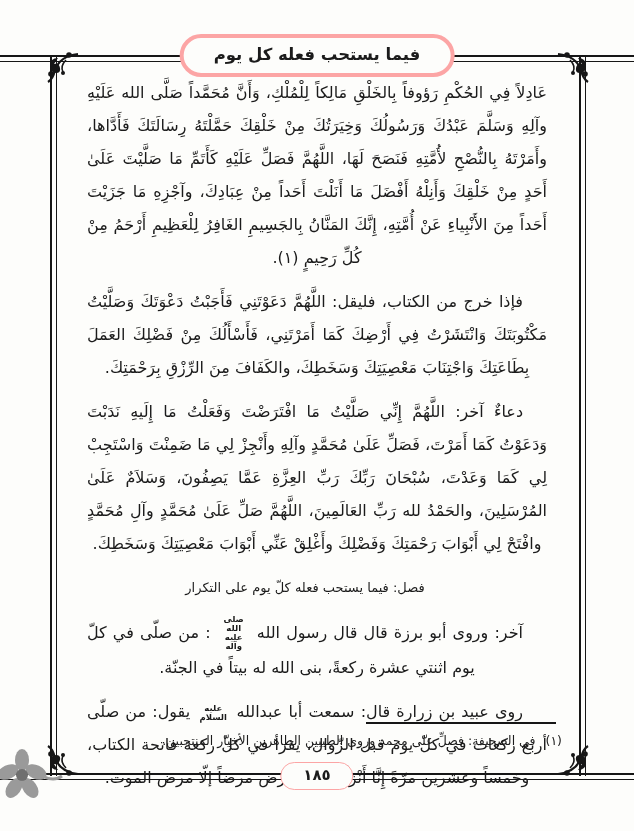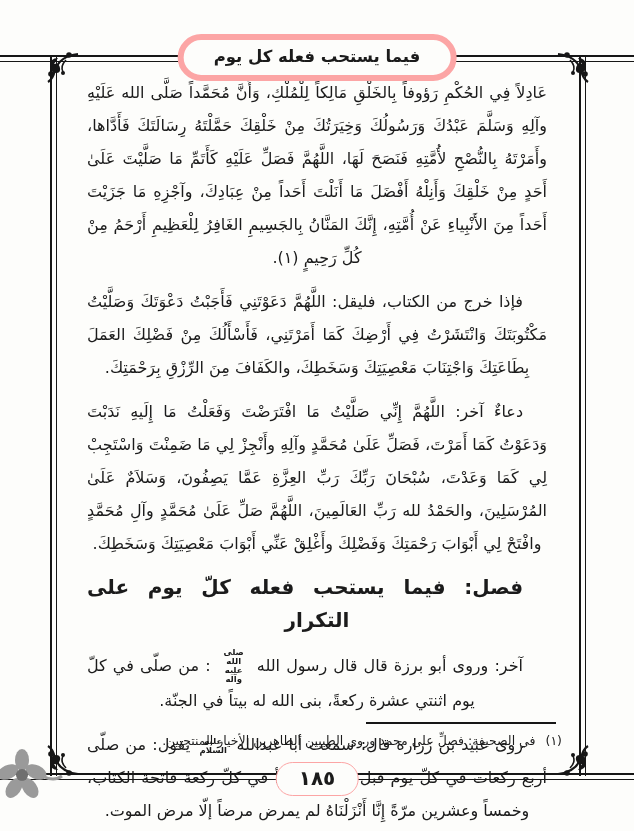--- a/index.html
+++ b/index.html
@@ -30,36 +30,36 @@
   .corner { position: absolute; width: 46px; height: 46px; z-index: 3; }
   .corner.tl { left: 44px; top: 48px; }
   .corner.tr { right: 42px; top: 48px; transform: scaleX(-1); }
   .corner.bl { left: 44px; top: 734px; transform: scaleY(-1); }
   .corner.br { right: 42px; top: 734px; transform: scale(-1,-1); }
   
   .stamp { position: absolute; left: -8px; top: 746px; width: 72px; height: 62px; z-index: 4; }
   
   .cartouche {
     position: absolute; left: 50%; transform: translateX(-50%);
-    background: #fdfdfb; border: 6px solid #fca5a5; border-radius: 24px;
+    background: #fdfdfb; border: 4px solid #fca5a5; border-radius: 24px;
     z-index: 5; text-align: left; white-space: nowrap;
   }
   .cartouche.title-box { top: 34px; padding: 7px 30px 9px; font-size: 16.5px; font-weight: bold; }
-  .cartouche.page-box  { top: 762px; padding: 3px 22px 5px; font-size: 20px; font-weight: bold; border-width: 1.5px; border-radius: 18px; }
+  .cartouche.page-box  { top: 762px; padding: 3px 22px 5px; font-size: 15px; font-weight: bold; border-width: 1.5px; border-radius: 18px; }
   
   .content {
     position: absolute; top: 76px; right: 70px; left: 70px;
     font-size: 16px; line-height: 33px;
     text-align: justify; text-align-last: center;
   }
   .content p { margin: 0 17px 11px; text-indent: 24px; text-align: justify; text-align-last: center; }
   .content p.no-indent { text-indent: 0; }
   .section-heading {
     margin: 20px 0 20px; text-indent: 0;
-    font-weight: bold; font-size: 20px;
+    font-weight: normal; font-size: 13px;
     text-align: center; text-align-last: center;
   }
   .honorific {
     display: inline-block; vertical-align: middle;
     width: 30px; font-size: 8.5px; line-height: 9px;
     text-align: center; text-align-last: center; text-indent: 0;
     margin: 0 2px; font-weight: bold;
   }
   .fn-marker { margin-left: 6px; }
   

